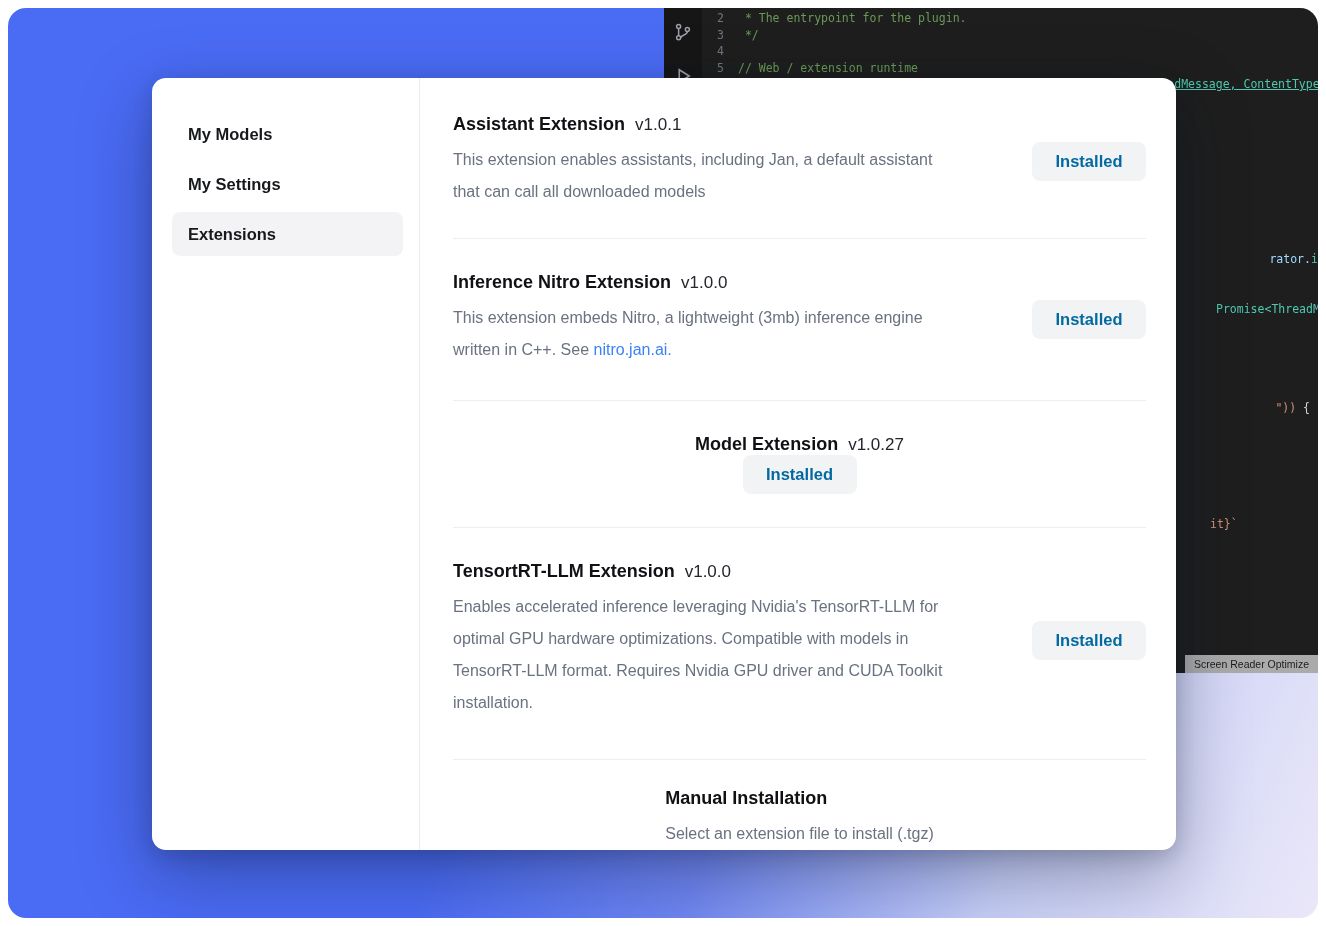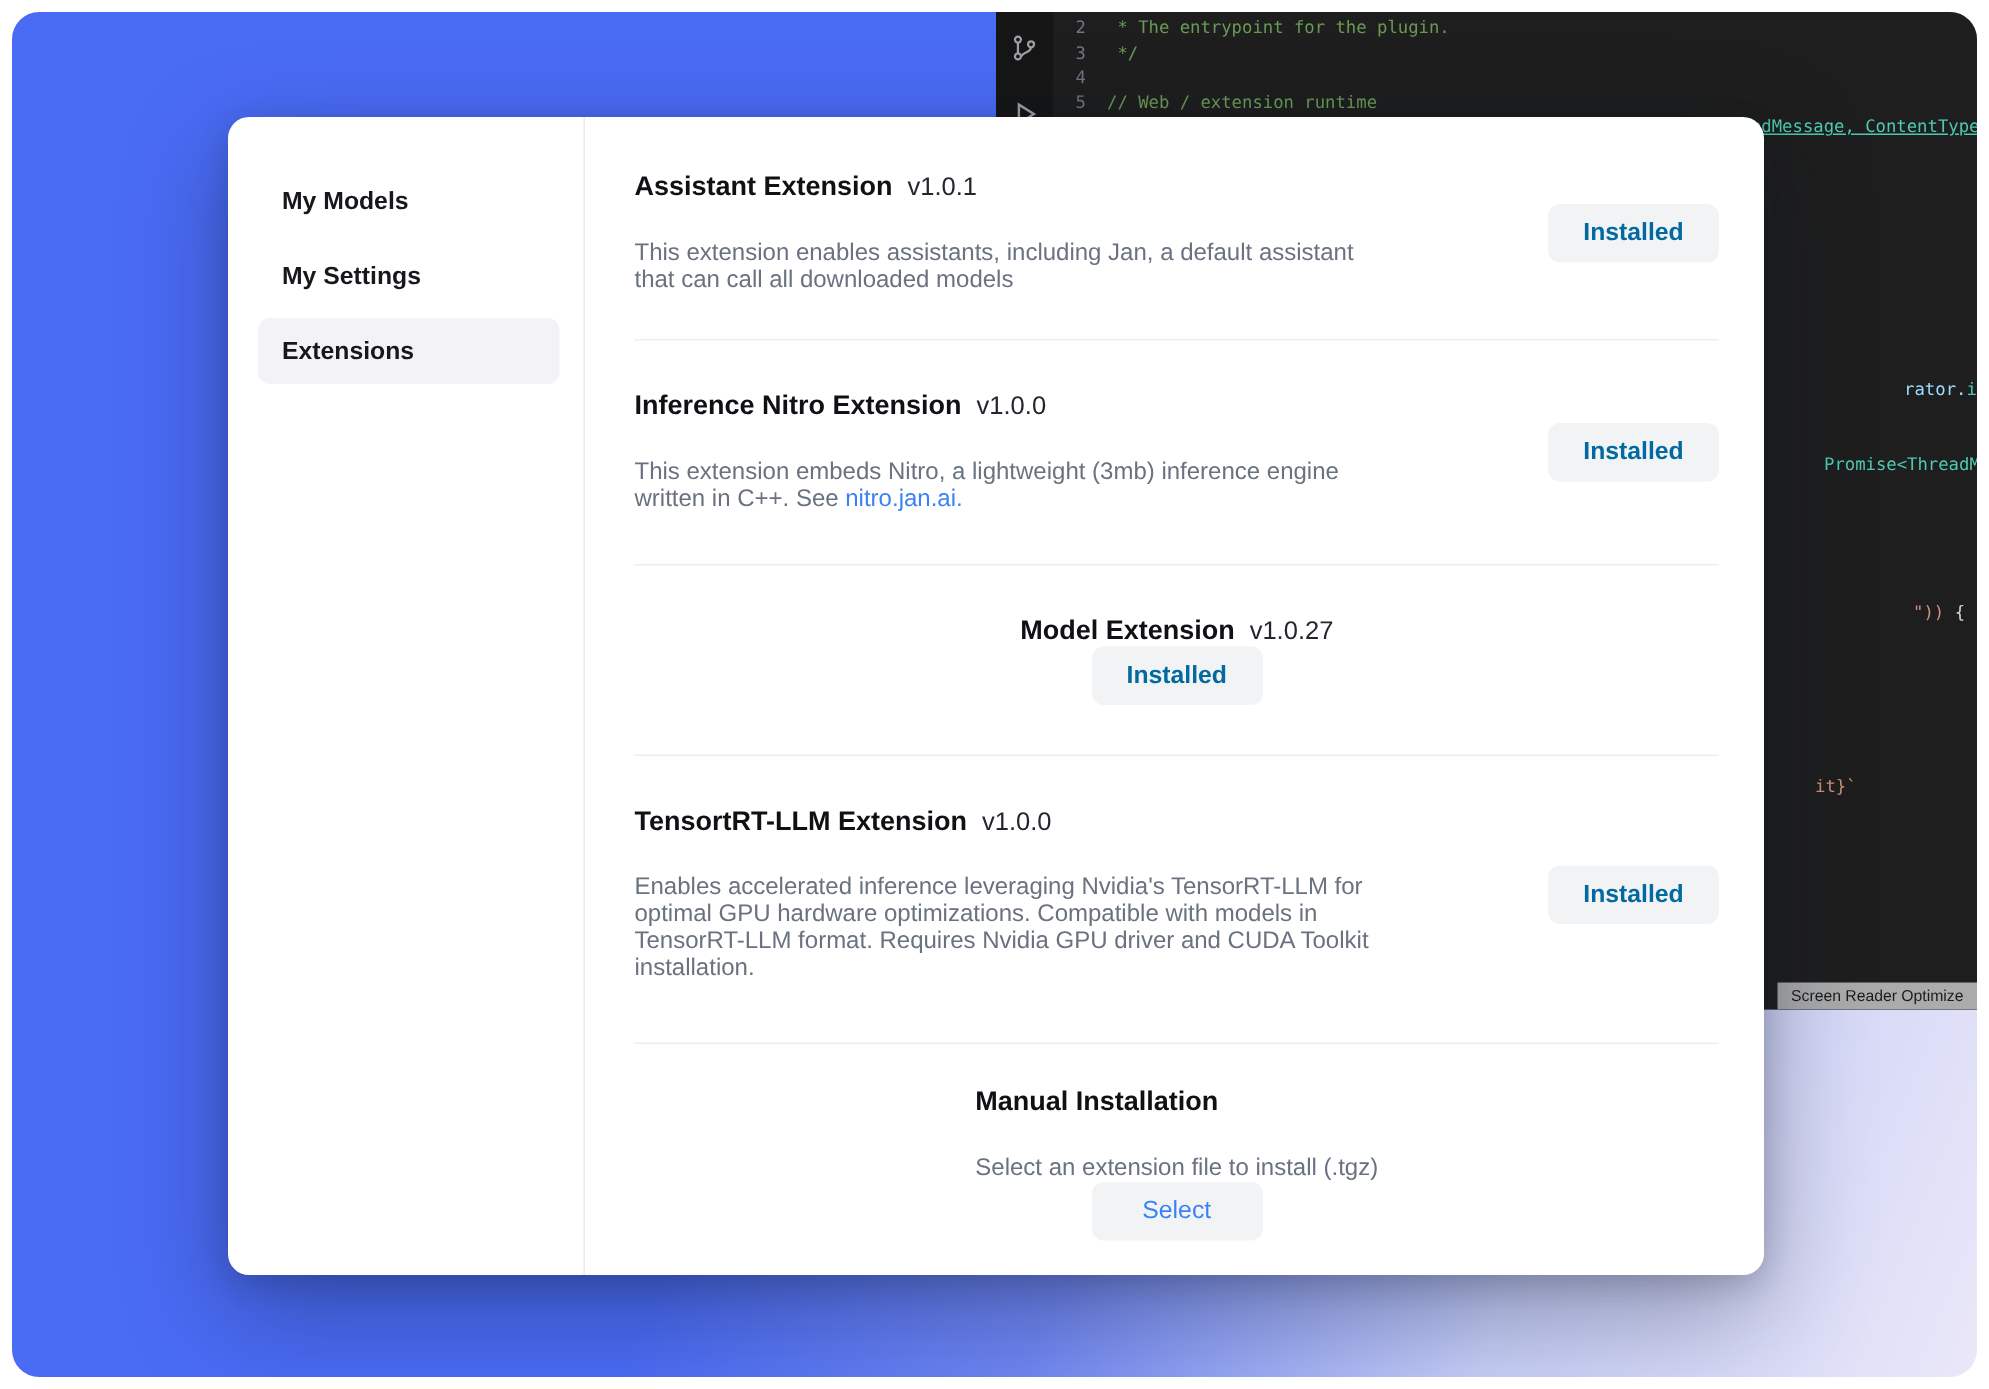--- a/index.html
+++ b/index.html
@@ -28,35 +28,35 @@
   .frag2 { left:514px; top:293px; }
   .frag3 { left:518px; top:375px; }
   .frag4 { left:508px; top:508px; }
   .statusbar { position:absolute; left:0; right:0; bottom:0; height:18px; background:#1e1e1e; display:flex; align-items:center; justify-content:flex-end; font-size:10.5px; }
   .status-go { color:#cfcfcf; margin-right:10px; }
   .status-item { background:#ababab; color:#1c1c1c; height:100%; display:flex; align-items:center; padding:0 9px; white-space:nowrap; }
 
   
   .modal { position:absolute; left:144px; top:70px; width:1024px; height:772px; background:#ffffff; border-radius:14px;
            box-shadow:0 24px 70px rgba(15,23,42,.35),0 6px 20px rgba(15,23,42,.18); display:flex; overflow:hidden; }
-  .sidebar { width:238px; border-right:1px solid #ececf0; padding:34px 16px 0 20px; flex:none; }
+  .sidebar { width:268px; border-right:1px solid #ececf0; padding:34px 16px 0 20px; flex:none; }
   .nav-item { display:flex; align-items:center; height:44px; padding:0 16px; border-radius:8px; font-size:16.5px; font-weight:700; color:#17181c; margin-bottom:6px; cursor:pointer; }
   .nav-item.active { background:#f3f3f5; }
 
   .content { flex:1; padding:36px 30px 0 33px; }
   .row { display:flex; justify-content:space-between; align-items:center; border-bottom:1px solid #eceef1; }
   .row.r1 { padding:0 0 30px; }
   .row.r2 { padding:33px 0 34px; }
   .row.r3 { padding:33px 0 33px;flex-direction:column; }
   .row.r4 { padding:33px 0 40px; }
   .row.r5 { padding:28px 0 26px; border-bottom:none;flex-direction:column; }
   .title-line { font-size:18px; color:#101114; }
   .ext-name { font-weight:700; }
   .ext-ver { font-weight:400; margin-left:10px; font-size:17px; color:#23262d; }
-  .desc { margin-top:25px; font-size:16px; line-height:18px; color:#6a7280; white-space:pre-line; max-width:600px; }
+  .desc { margin-top:9px; font-size:16px; line-height:32px; color:#6a7280; white-space:pre-line; max-width:600px; }
   .link { color:#3b82f6; cursor:pointer; }
   .btn { background:#f2f3f5; border:none; border-radius:8px; min-width:114px; padding:10px 18px; font-size:16.5px; font-weight:700; color:#0369a1; font-family:inherit; flex:none; cursor:pointer; }
   .btn.select { color:#3b82f6; font-weight:400; }
 </style>
 </head>
 <body>
 
 <div class="app">
 
   <div class="editor">

